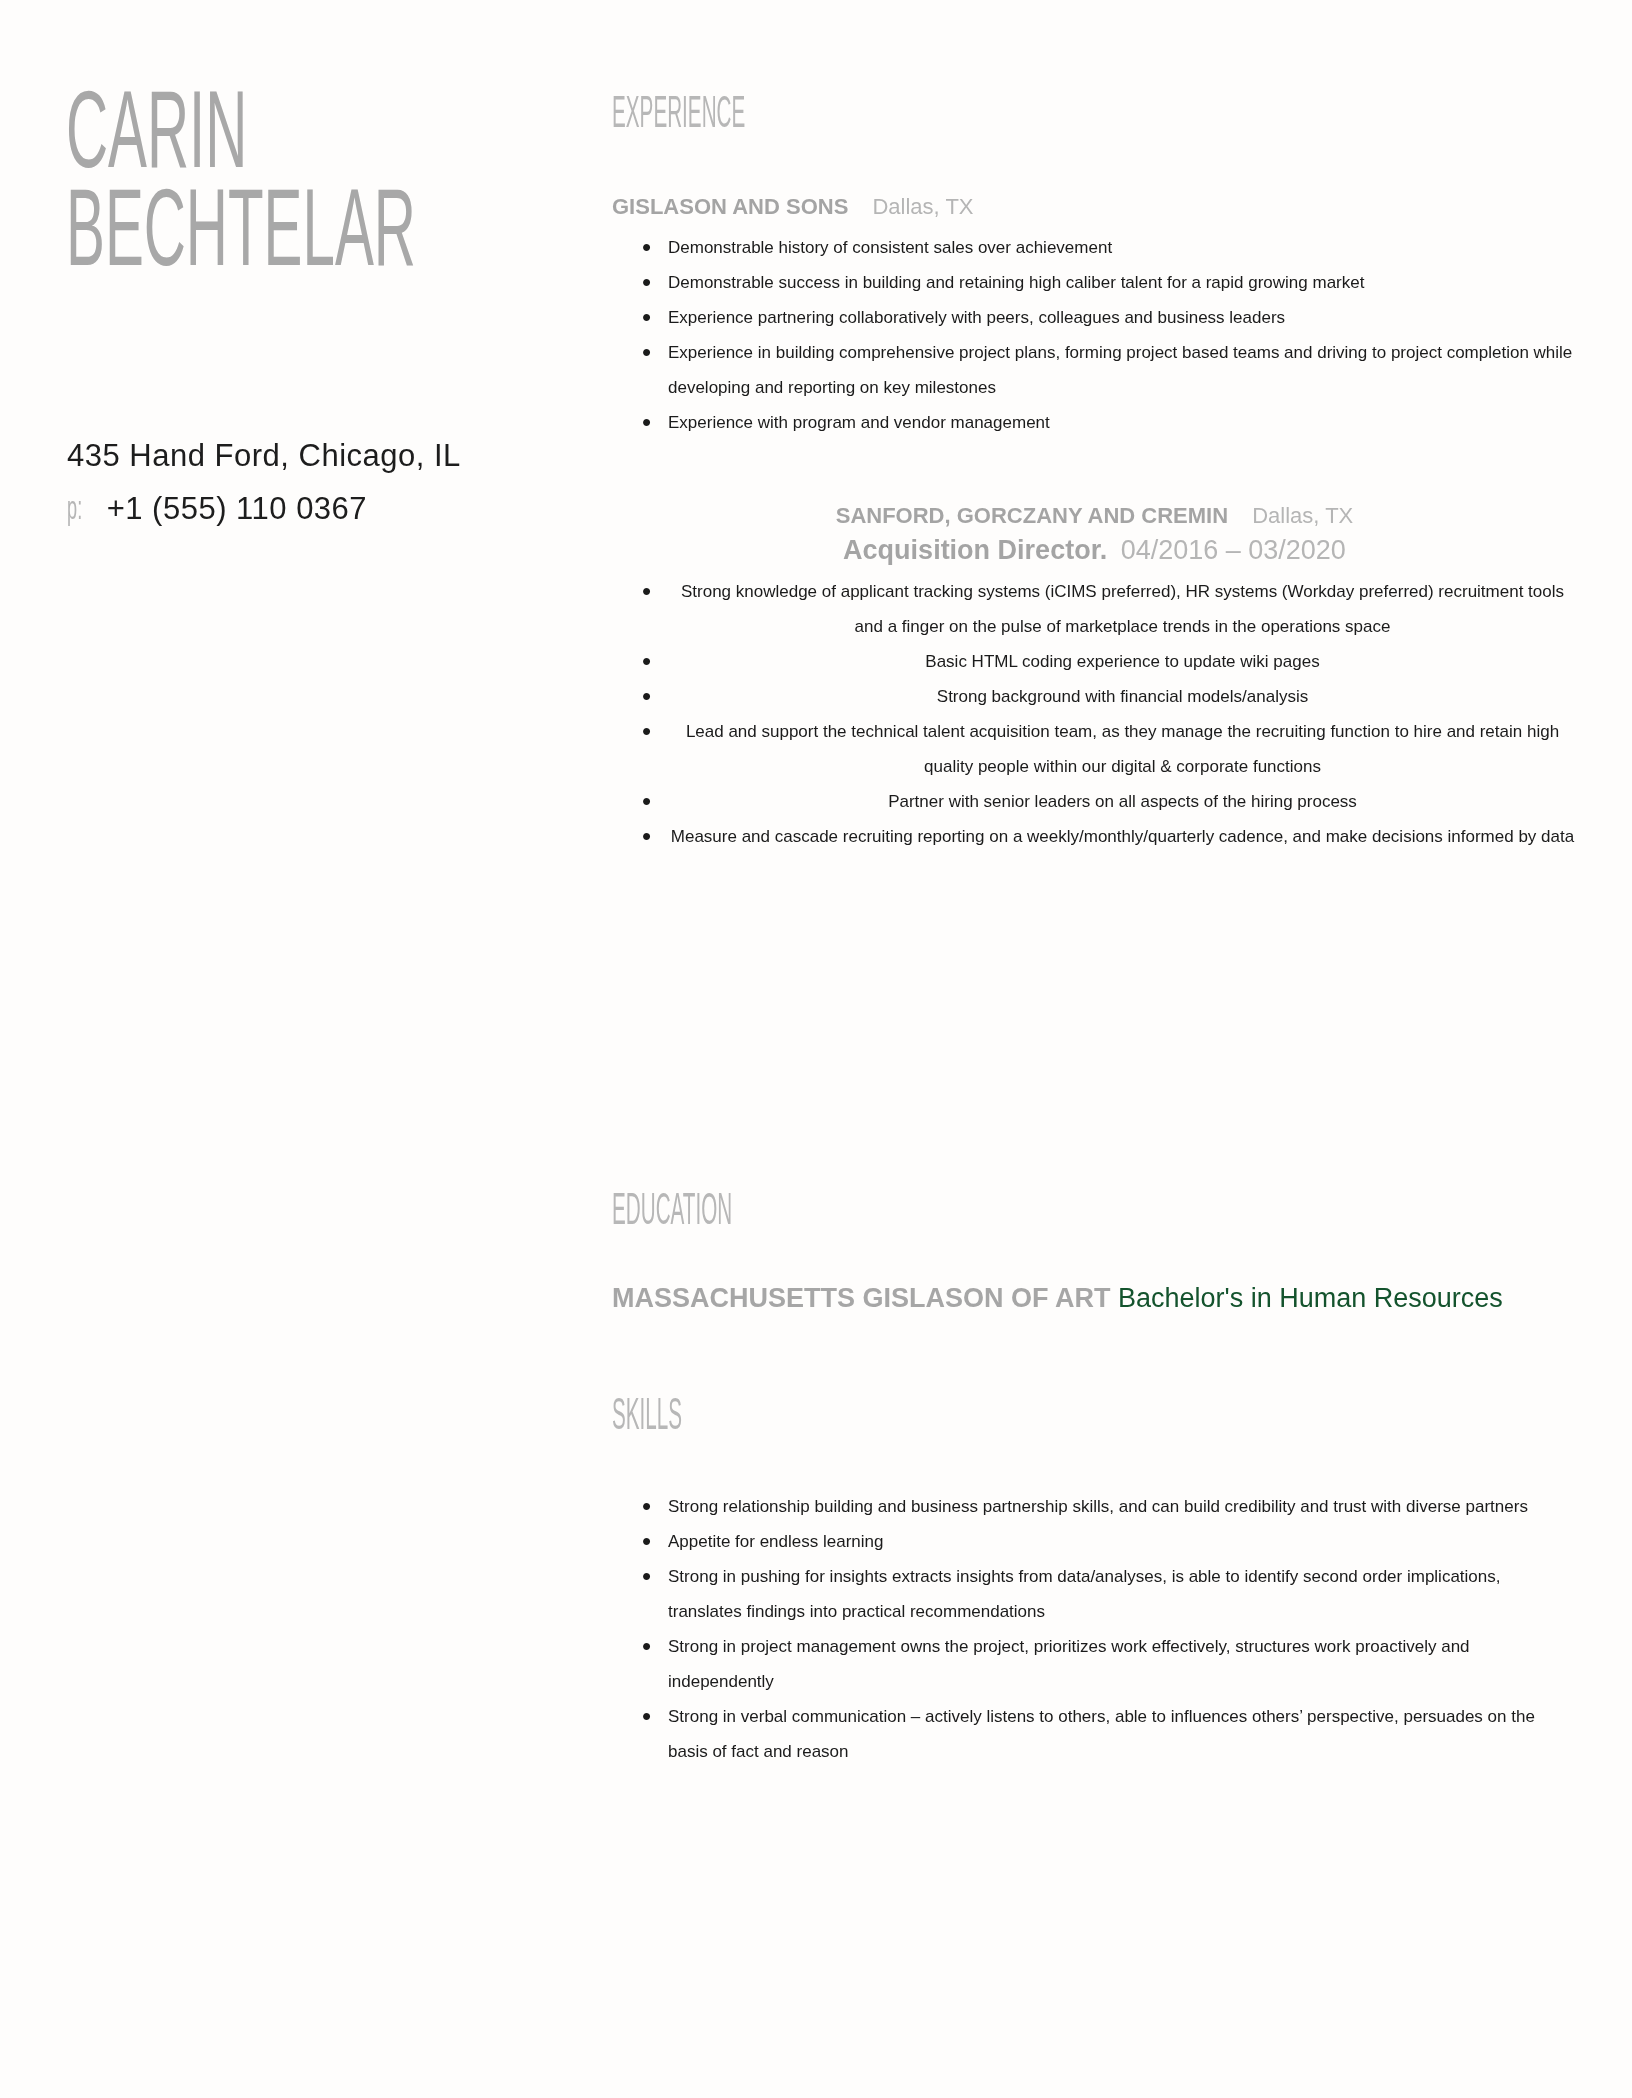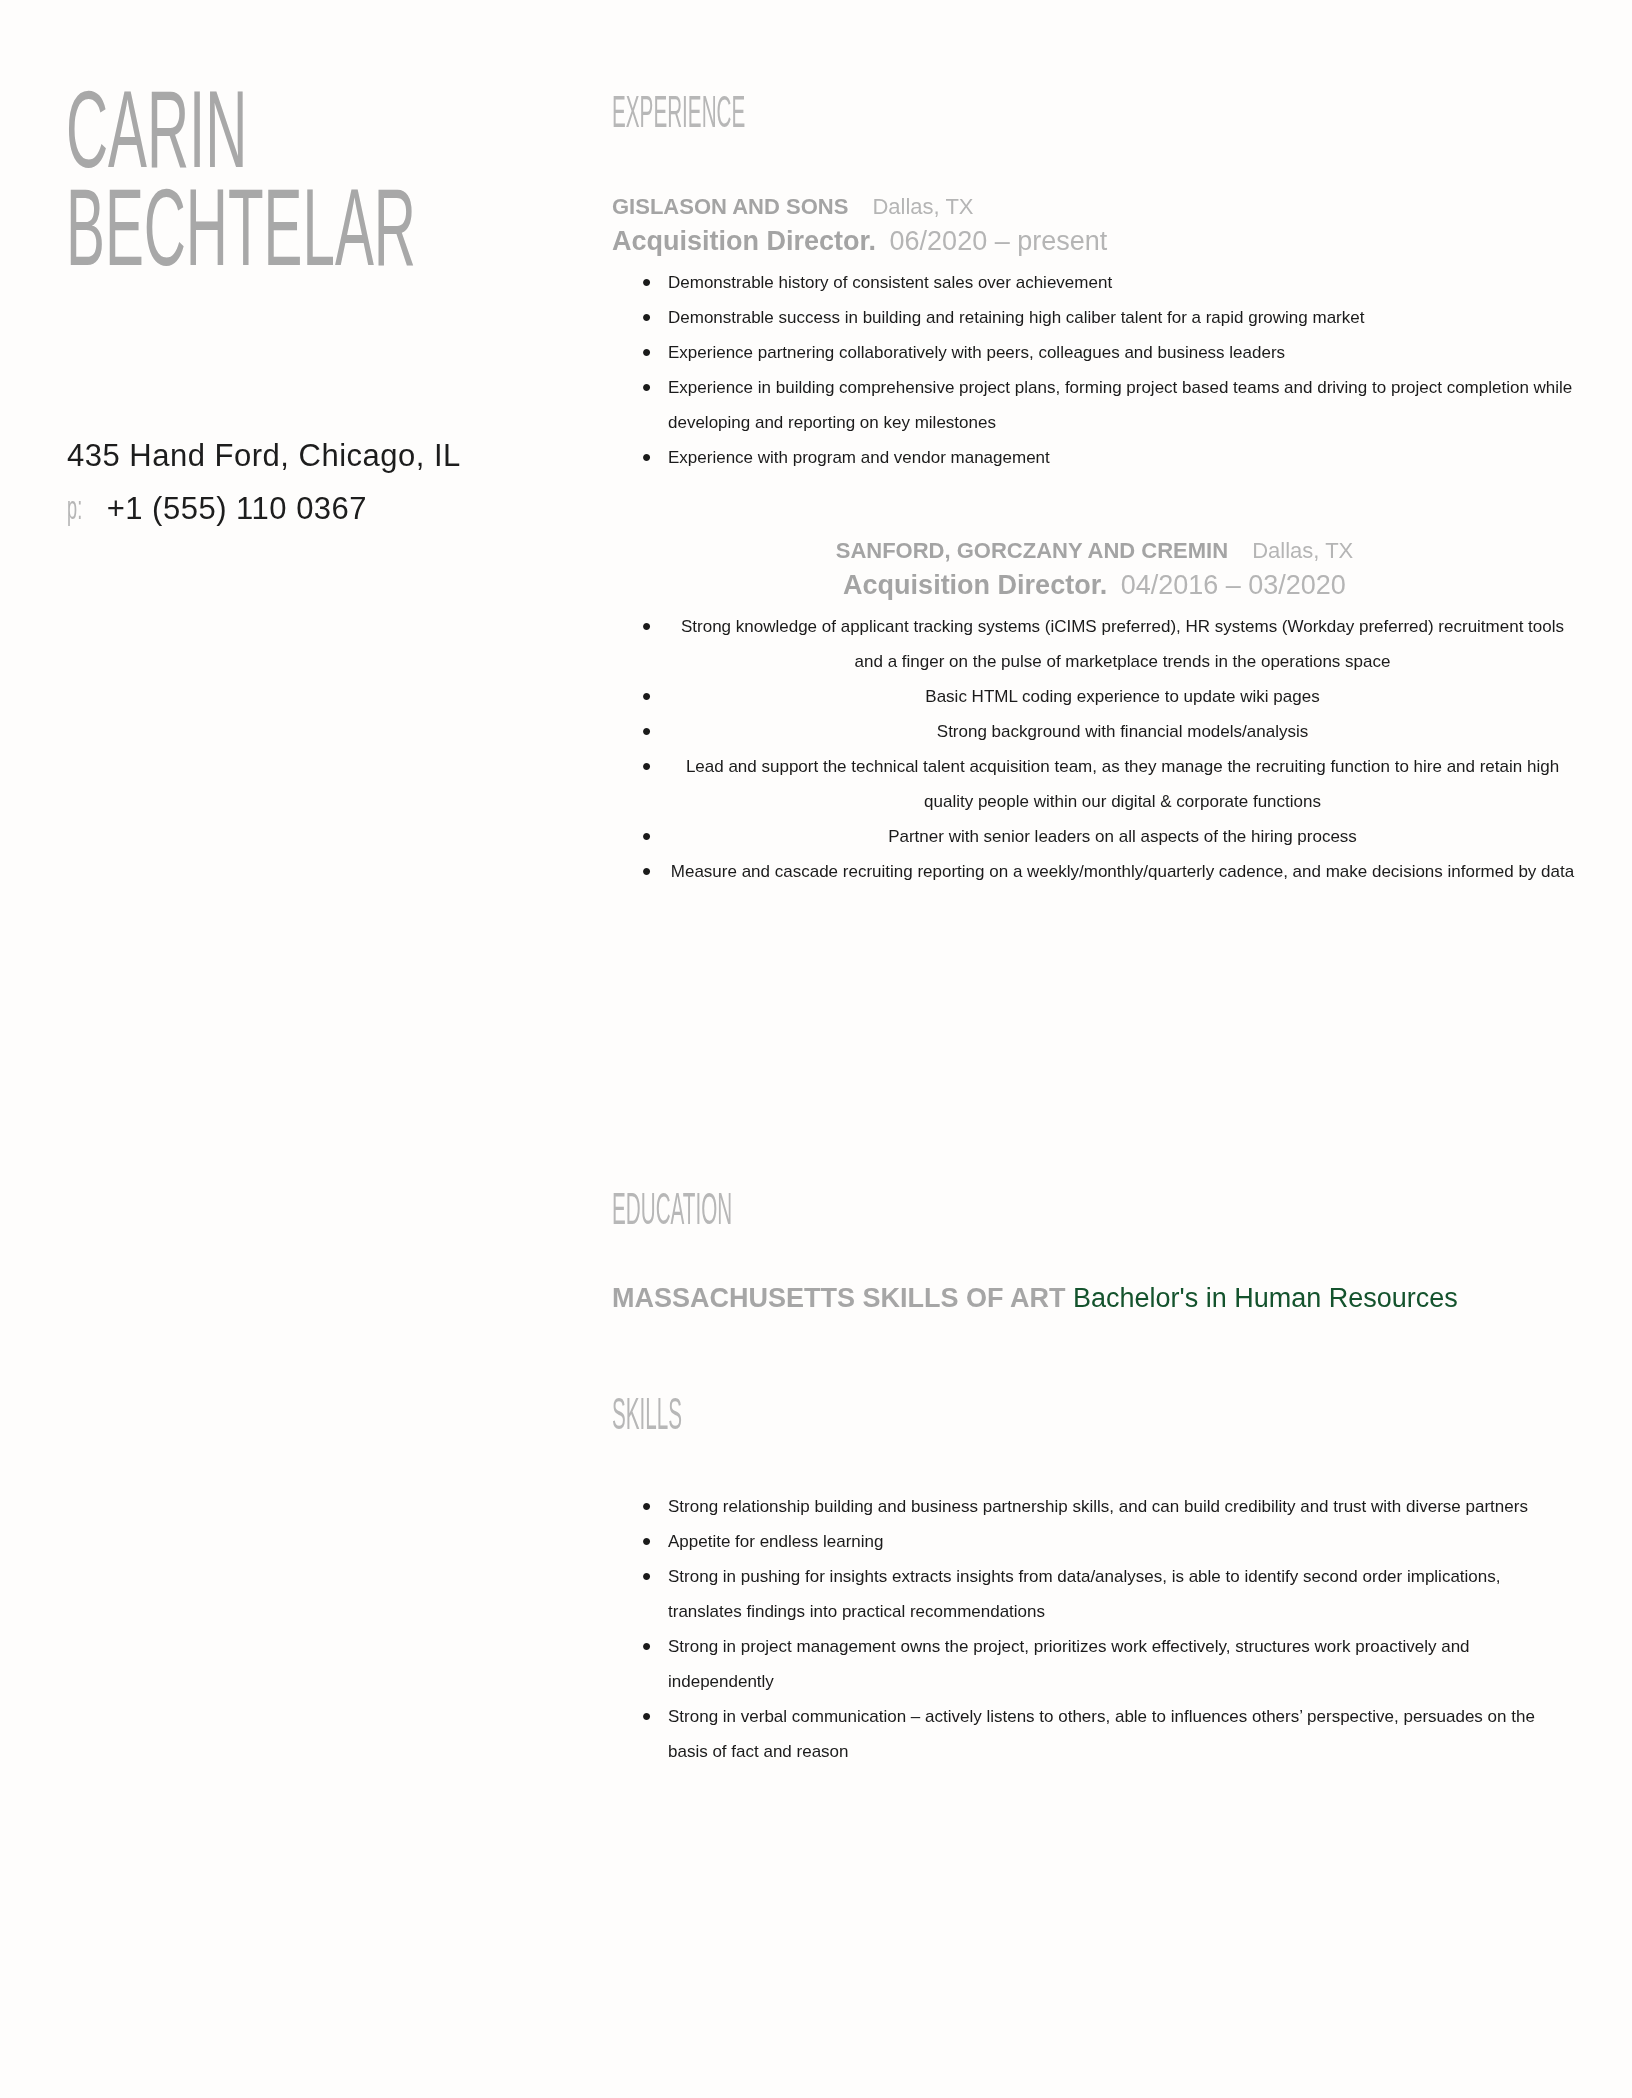--- a/index.html
+++ b/index.html
@@ -138,24 +138,20 @@
 
   <div class="right-col abs" id="section-experience">
     <div class="section-title">
       <span class="cond">EXPERIENCE</span>
     </div>
 
     <div class="job">
       <div class="company-line">
         <span class="company-name">GISLASON AND SONS</span>
         <span class="company-location">Dallas, TX</span>
-      </div>
-      <div class="role-line">
-        <span class="role-name">Acquisition Director.</span>
-        <span class="role-dates">06/2020 – present</span>
       </div>
       <ul class="bullets">
           <li>Demonstrable history of consistent sales over achievement</li>
           <li>Demonstrable success in building and retaining high caliber talent for a rapid growing market</li>
           <li>Experience partnering collaboratively with peers, colleagues and business leaders</li>
           <li>Experience in building comprehensive project plans, forming project based teams and driving to project completion while developing and reporting on key milestones</li>
           <li>Experience with program and vendor management</li>
         </ul>
     </div>
 
@@ -177,21 +173,21 @@
           <li>Measure and cascade recruiting reporting on a weekly/monthly/quarterly cadence, and make decisions informed by data</li>
         </ul>
     </div>
   </div>
 
   <div class="right-col abs" id="section-education">
     <div class="section-title">
       <span class="cond">EDUCATION</span>
     </div>
     <div class="edu-line">
-      <span class="school-name">MASSACHUSETTS SKILLS OF ART</span>
+      <span class="school-name">MASSACHUSETTS GISLASON OF ART</span>
       <span class="degree">Bachelor's in Human Resources</span>
     </div>
   </div>
 
   <div class="right-col abs" id="section-skills">
     <div class="section-title">
       <span class="cond">SKILLS</span>
     </div>
     <ul class="bullets">
         <li>Strong relationship building and business partnership skills, and can build credibility and trust with diverse partners</li>

